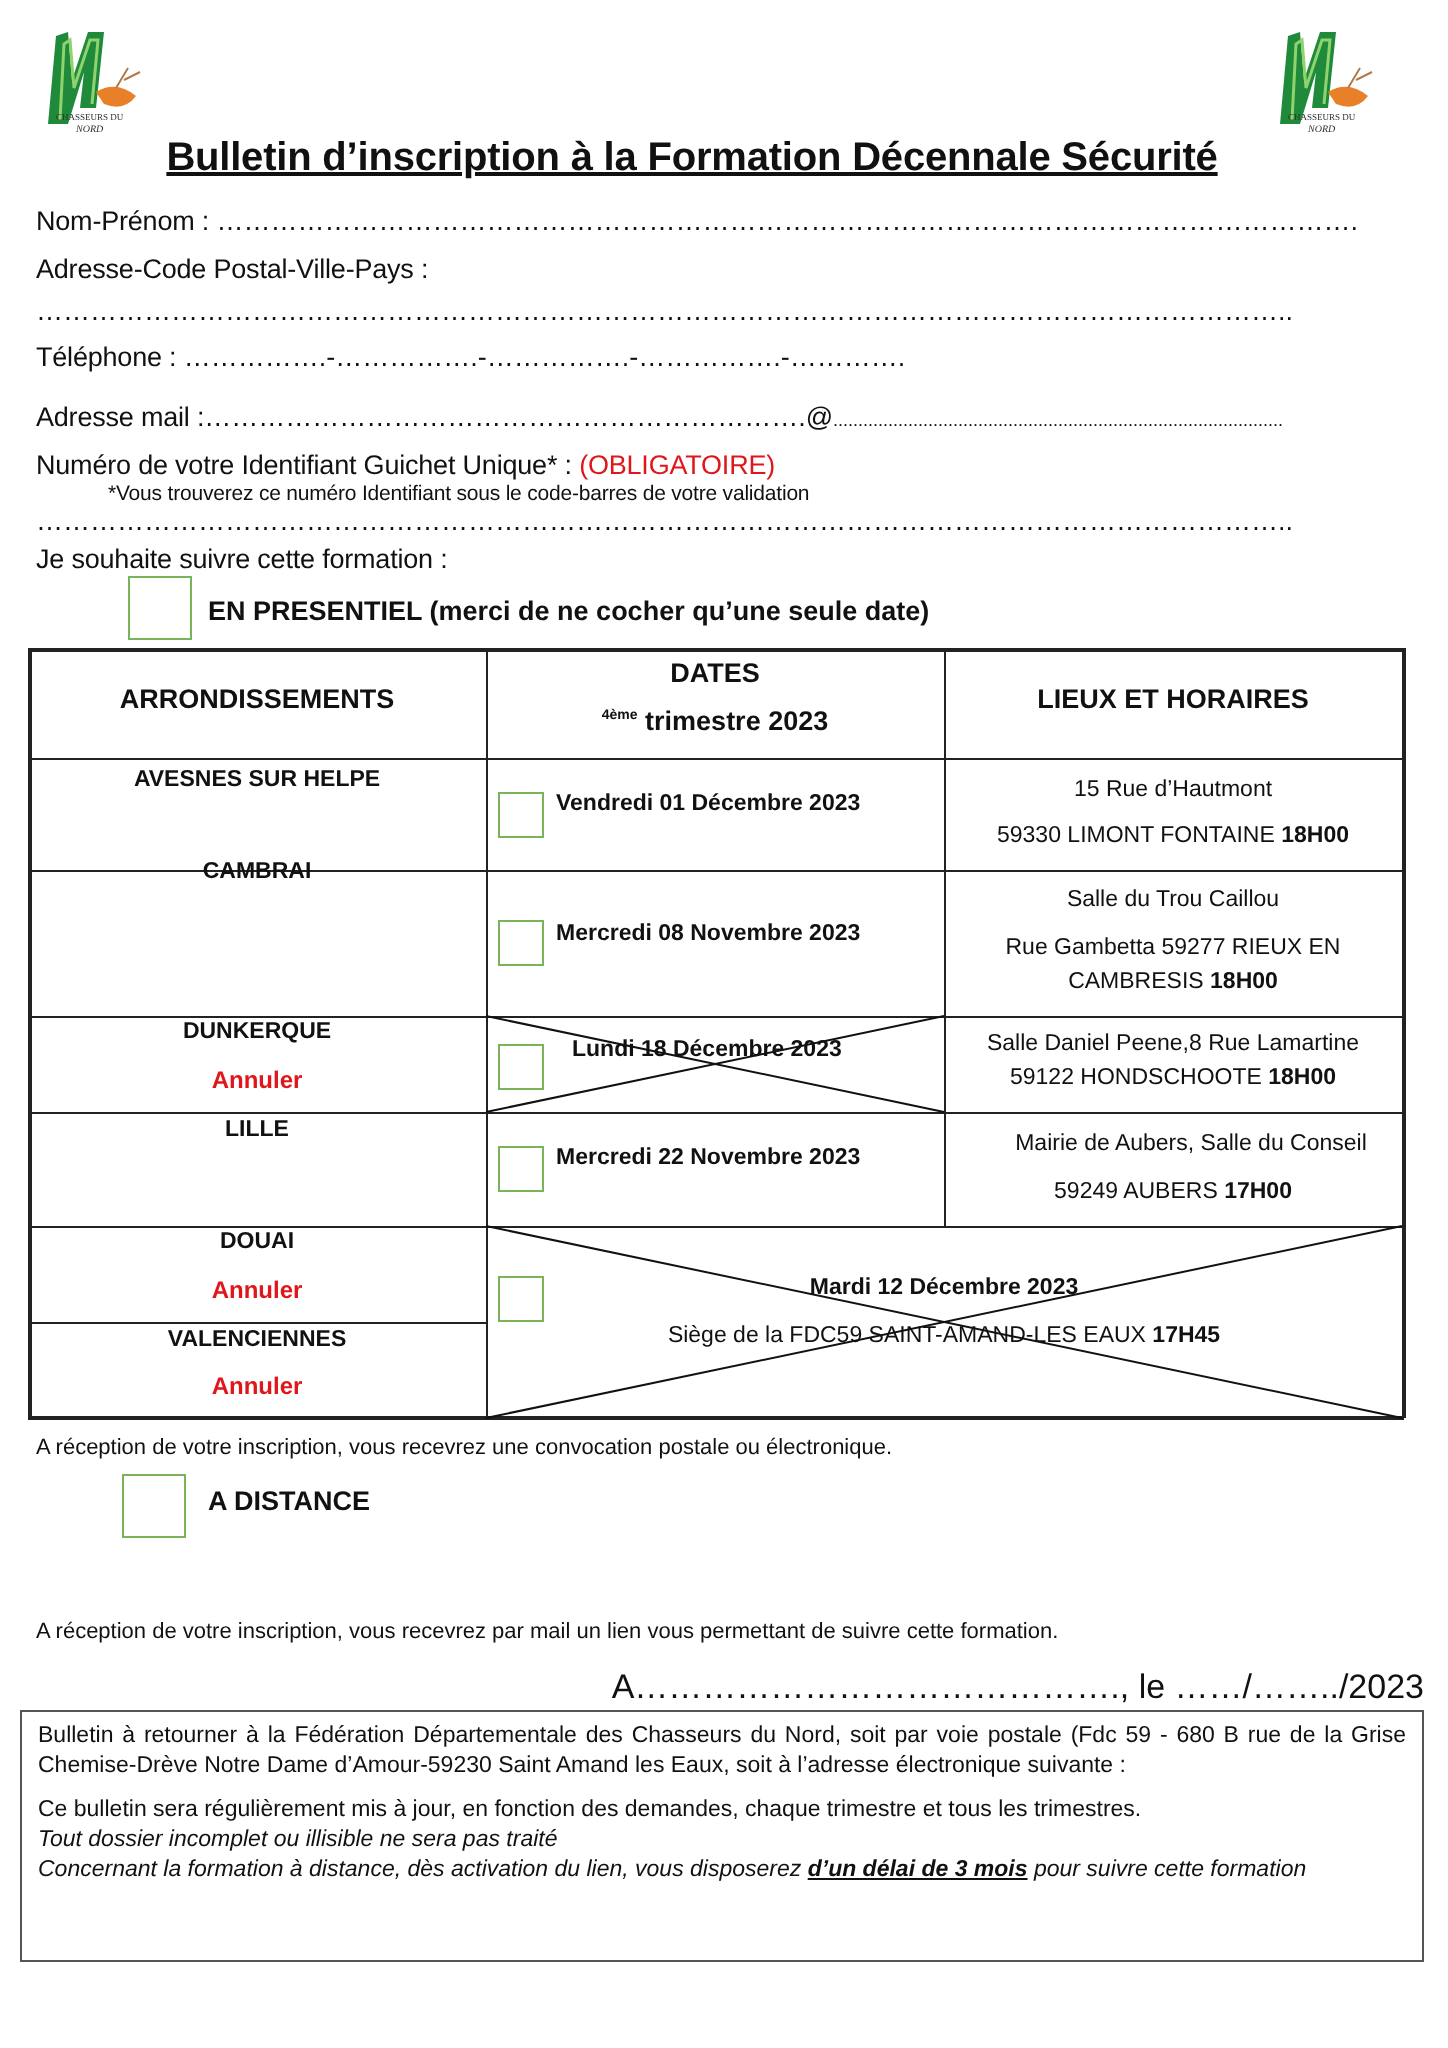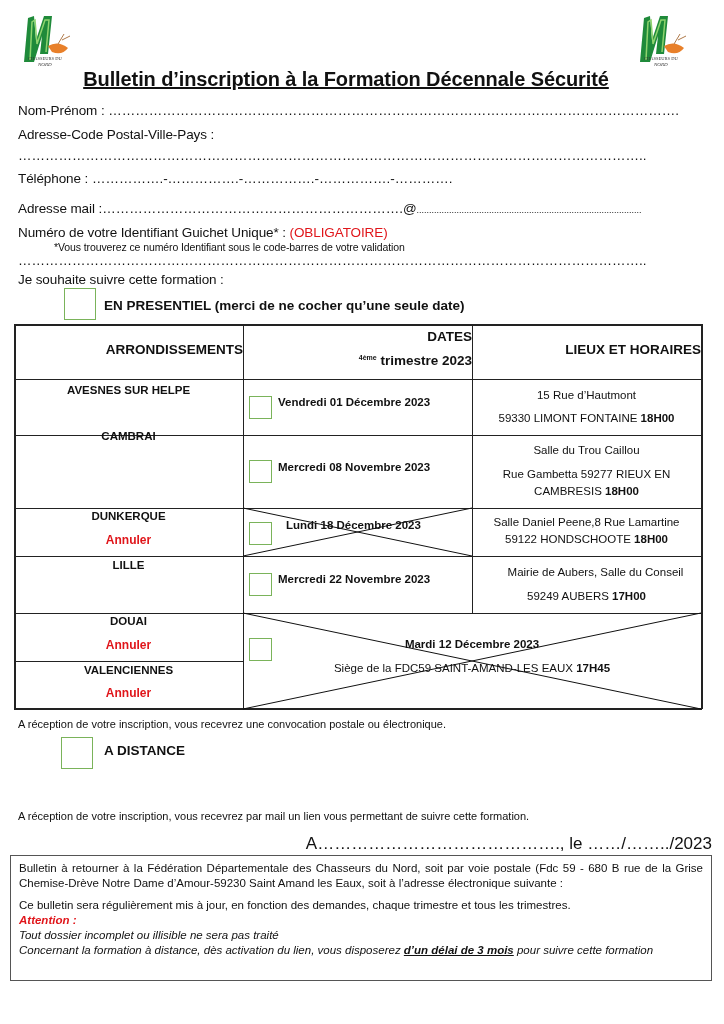--- a/index.html
+++ b/index.html
@@ -18,21 +18,21 @@
     .red { color: #e0161b; }
     .small { font-size: 10.5px; }
     .chk { position: absolute; border: 1.5px solid #7ab35a; background: #fff; box-sizing: border-box; }
     .chk-lg { width: 32px; height: 32px; }
     .chk-sm { width: 23px; height: 23px; }
     .bold { font-weight: bold; }
 
     
     .tbl-line { position: absolute; background: #222; }
     .cell-text { position: absolute; text-align: center; font-size: 11.5px; }
-    .hdr { font-weight: bold; font-size: 13.5px; text-align: right; }
+    .hdr { font-weight: bold; font-size: 13.5px; }
     .annuler { color: #e0161b; font-weight: bold; font-size: 12px; }
     .date-lbl { position: absolute; font-weight: bold; font-size: 11.5px; white-space: nowrap; }
 
     .box {
       position: absolute; left: 10px; top: 855px; width: 702px; height: 126px;
       border: 1.5px solid #555; box-sizing: border-box; font-size: 11.5px; padding: 5px 8px;
       line-height: 15px;
     }
     .box p { margin: 0; }
     .justify { text-align: justify; text-align-last: left; }
@@ -184,16 +184,15 @@
 
 <div class="abs" style="left:18px; top:718px; font-size:11px;">A réception de votre inscription, vous recevrez une convocation postale ou électronique.</div>
 <div class="chk chk-lg" style="left:61px; top:737px;"></div>
 <div class="abs bold" style="left:104px; top:743px; font-size:13.5px;">A DISTANCE</div>
 <div class="abs" style="left:18px; top:810px; font-size:11px;">A réception de votre inscription, vous recevrez par mail un lien vous permettant de suivre cette formation.</div>
 <div class="abs" style="right:12px; top:834px; font-size:17px;">A……………………………………., le ……/……../2023</div>
 
 <div class="box">
   <p class="justify">Bulletin à retourner à la Fédération Départementale des Chasseurs du Nord, soit par voie postale (Fdc 59 - 680 B rue de la Grise Chemise-Drève Notre Dame d’Amour-59230 Saint Amand les Eaux, soit à l’adresse électronique suivante :</p>
   <p style="margin-top:7px;">Ce bulletin sera régulièrement mis à jour, en fonction des demandes, chaque trimestre et tous les trimestres.</p>
-  <p><b><i class="red">Attention</i></b><i><b class="red"> :</b></i></p>
   <p><i>Tout dossier incomplet ou illisible ne sera pas traité</i></p>
   <p><i>Concernant la formation à distance, dès activation du lien, vous disposerez </i><i><b><u>d’un délai de 3 mois</u></b></i><i> pour suivre cette formation</i></p>
 </div>
 
 </body></html>

